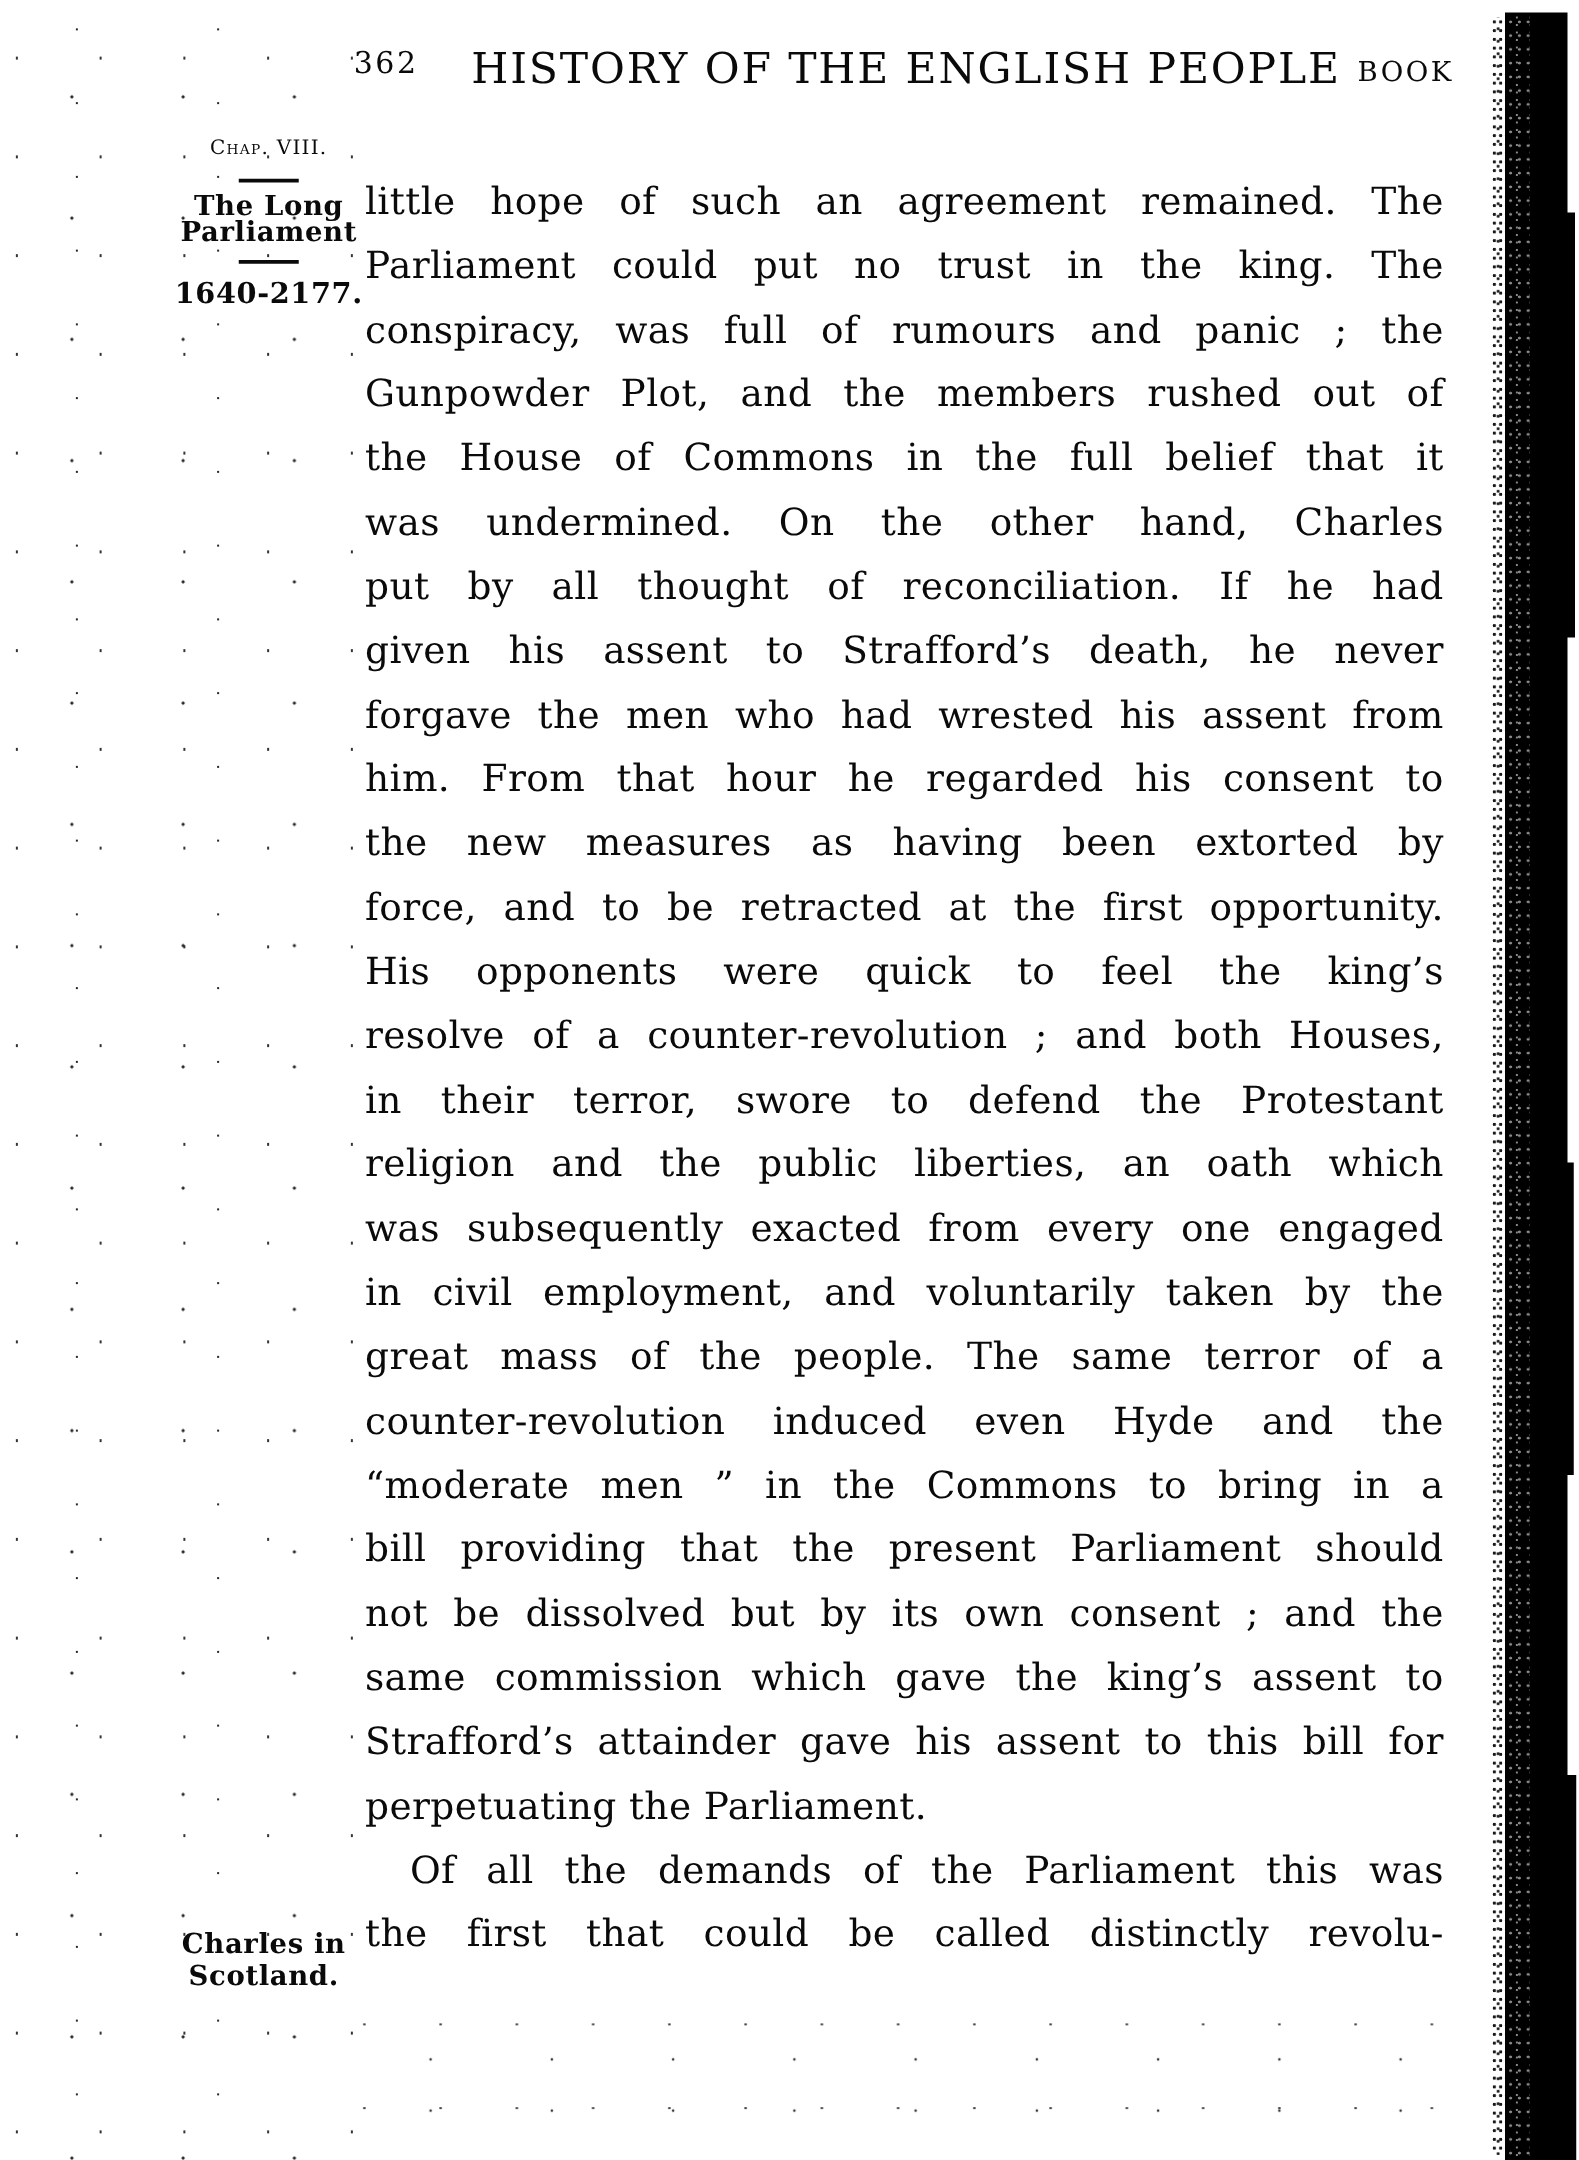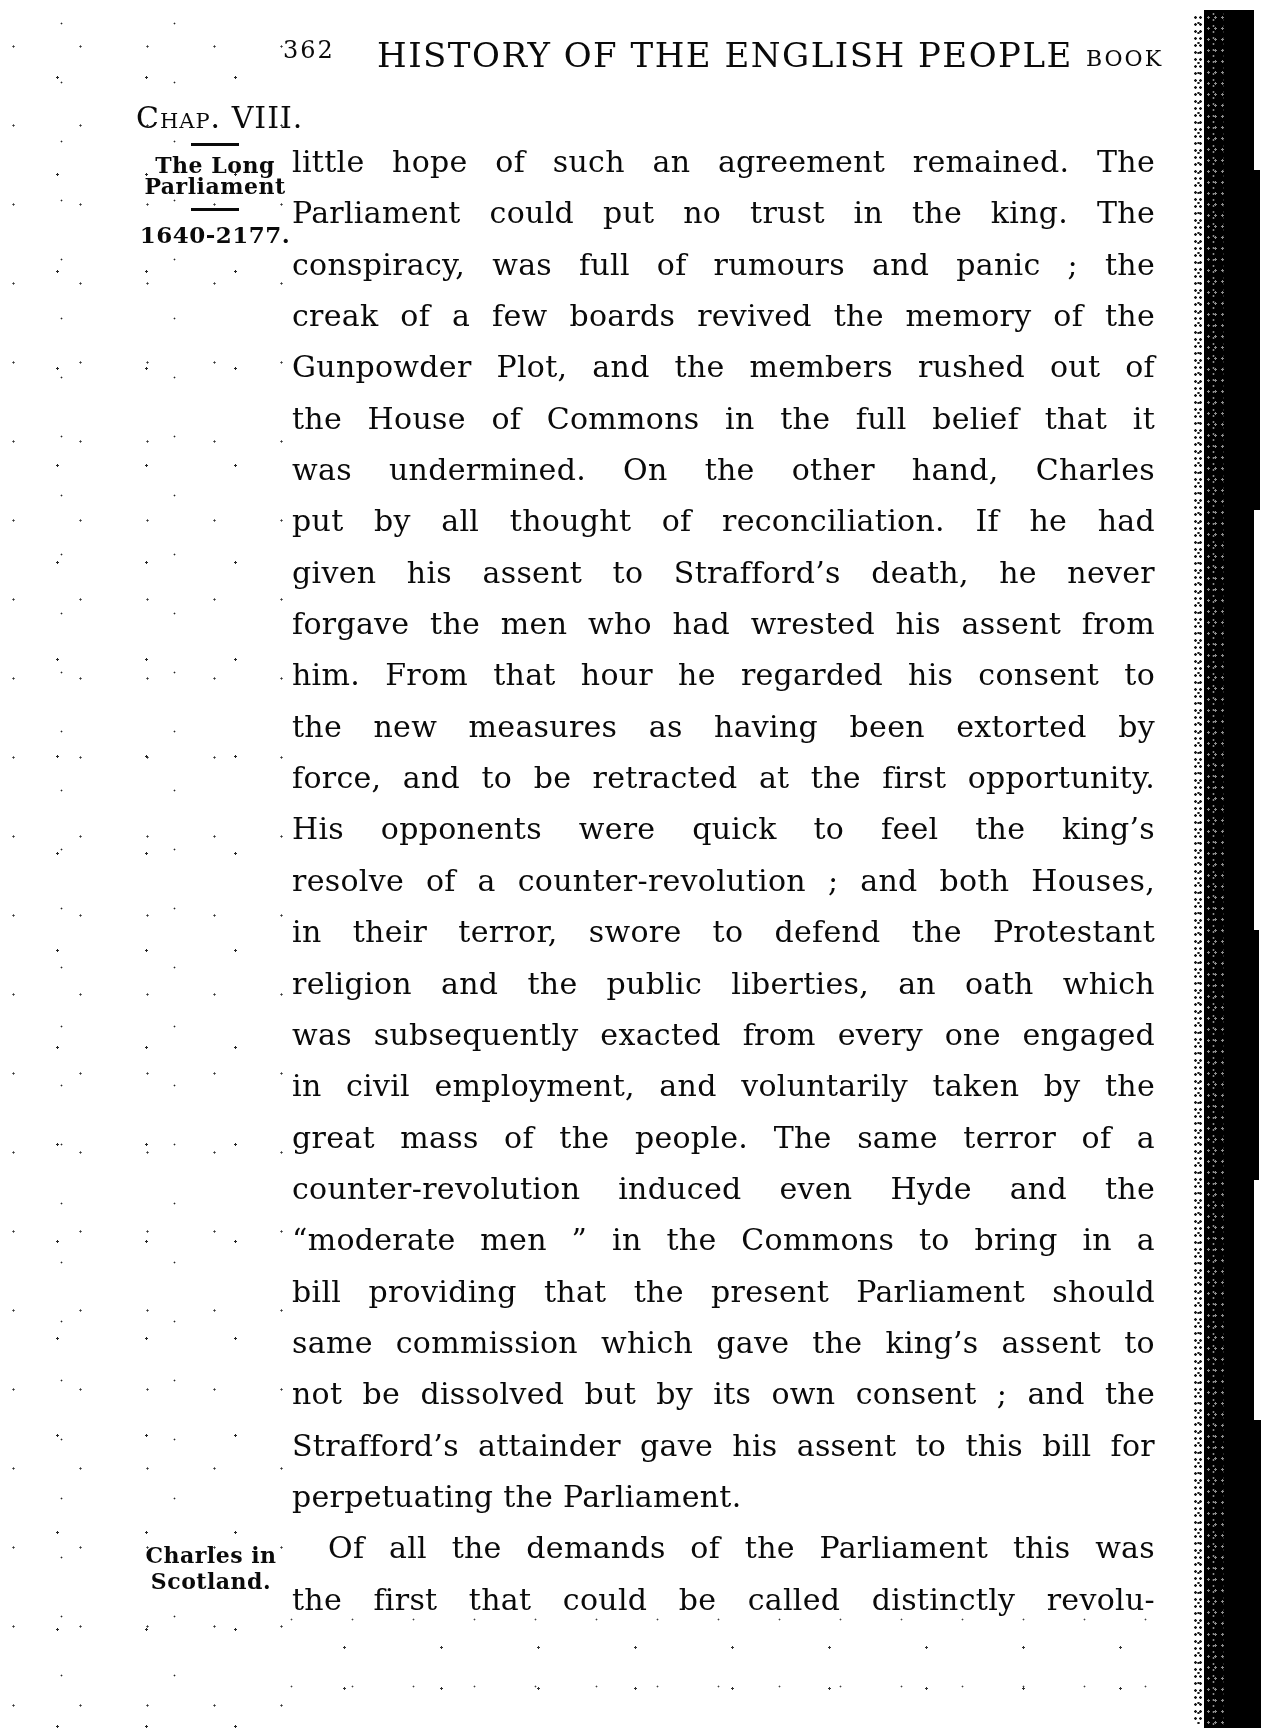--- a/index.html
+++ b/index.html
@@ -54,21 +54,21 @@
   .gutter-ext{position:absolute;background:#000;}
   .ext1{left:1252px;top:170px;width:8px;height:340px;}
   .ext2{left:1252px;top:930px;width:7px;height:250px;}
   .ext3{left:1252px;top:1420px;width:9px;height:308px;}
   
   .folio{position:absolute;left:283px;top:36px;font-size:24px;letter-spacing:2px;}
   .running-title{position:absolute;left:377px;top:35px;font-size:34px;letter-spacing:1.5px;white-space:nowrap;}
   .book-label{position:absolute;left:1086px;top:46px;font-size:22px;letter-spacing:2px;}
   
   .margin-block{position:absolute;left:136px;top:104px;width:158px;text-align:center;}
-  .chap-label{font-size:30px;font-variant:small-caps;letter-spacing:1px;line-height:28px;white-space:nowrap;}
+  .chap-label{font-size:16px;font-variant:small-caps;letter-spacing:1px;line-height:28px;white-space:nowrap;}
   .mnote-rule{width:48px;border:0;border-top:3px solid #0a0a0a;margin:11px auto 9px auto;height:0;}
   .mnote{font-size:22px;font-weight:bold;line-height:21px;letter-spacing:0.5px;}
   .mnote-dates{font-size:23px;font-weight:bold;letter-spacing:0.5px;margin-top:13px;line-height:22px;}
   .margin-block2{position:absolute;left:132px;top:1542px;width:158px;text-align:center;
     font-size:22px;font-weight:bold;line-height:26px;letter-spacing:0.5px;}
   
   .body-text{
     position:absolute;left:292px;top:104px;width:863px;
     font-size:30px;line-height:51.35px;letter-spacing:0.3px;margin-top:32px;
   }
@@ -111,39 +111,38 @@
 
 <div class="margin-block2">
   <div>Charles in</div>
   <div>Scotland.</div>
 </div>
 
 <div class="body-text">
   <div class="line">little hope of such an agreement remained. The</div>
   <div class="line">Parliament could put no trust in the king. The</div>
   <div class="line">conspiracy, was full of rumours and panic ; the</div>
-  <div class="line">creak of a few boards revived the memory of the</div>
   <div class="line">Gunpowder Plot, and the members rushed out of</div>
   <div class="line">the House of Commons in the full belief that it</div>
   <div class="line">was undermined. On the other hand, Charles</div>
   <div class="line">put by all thought of reconciliation. If he had</div>
   <div class="line">given his assent to Strafford’s death, he never</div>
   <div class="line">forgave the men who had wrested his assent from</div>
   <div class="line">him. From that hour he regarded his consent to</div>
   <div class="line">the new measures as having been extorted by</div>
   <div class="line">force, and to be retracted at the first opportunity.</div>
   <div class="line">His opponents were quick to feel the king’s</div>
   <div class="line">resolve of a counter-revolution ; and both Houses,</div>
   <div class="line">in their terror, swore to defend the Protestant</div>
   <div class="line">religion and the public liberties, an oath which</div>
   <div class="line">was subsequently exacted from every one engaged</div>
   <div class="line">in civil employment, and voluntarily taken by the</div>
   <div class="line">great mass of the people. The same terror of a</div>
   <div class="line">counter-revolution induced even Hyde and the</div>
   <div class="line">“moderate men ” in the Commons to bring in a</div>
   <div class="line">bill providing that the present Parliament should</div>
+  <div class="line">not be dissolved but by its own consent ; and the</div>
   <div class="line">same commission which gave the king’s assent to</div>
-  <div class="line">not be dissolved but by its own consent ; and the</div>
   <div class="line">Strafford’s attainder gave his assent to this bill for</div>
   <div class="line flush">perpetuating the Parliament.</div>
   <div class="line indent">Of all the demands of the Parliament this was</div>
   <div class="line">the first that could be called distinctly revolu-</div>
 </div>
 
 </body></html>

